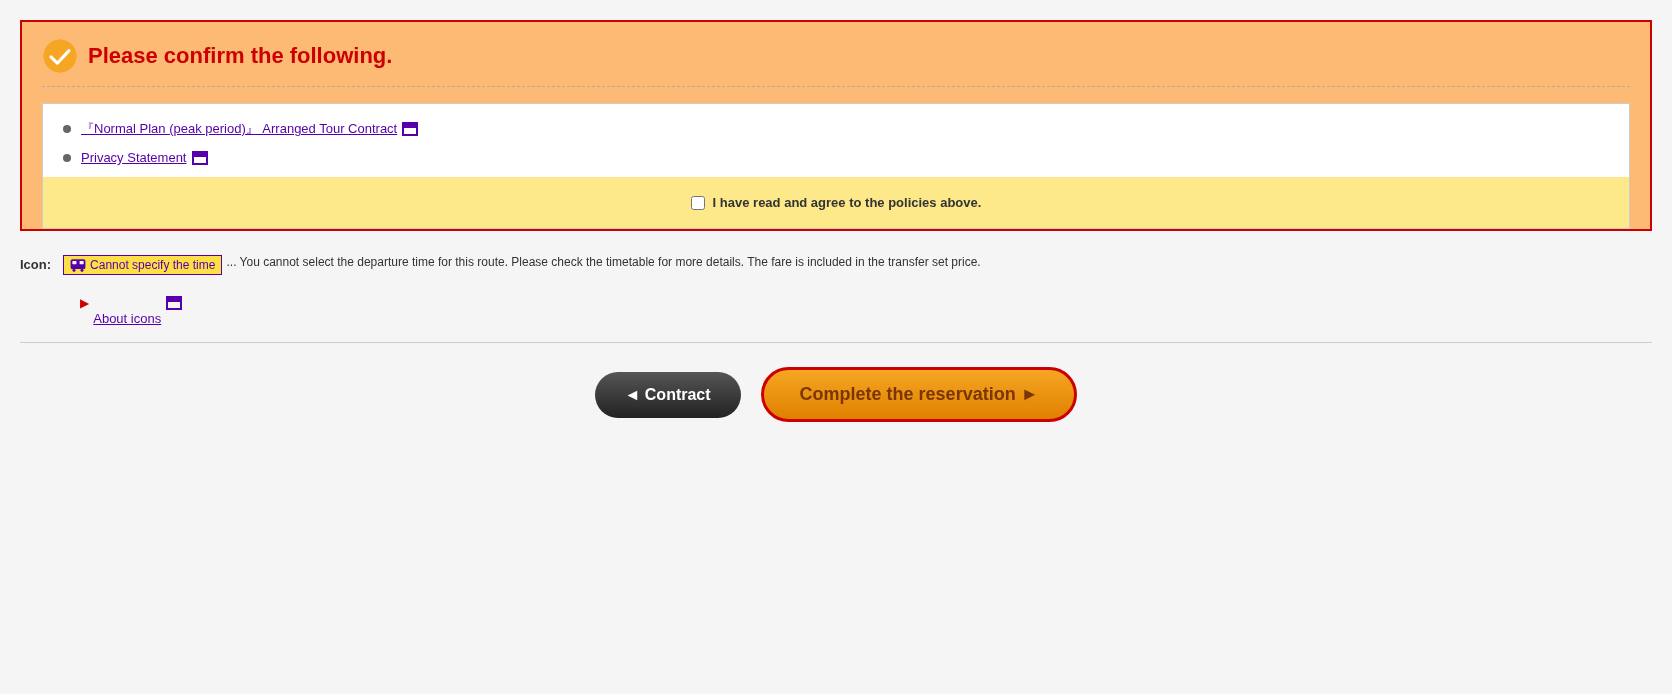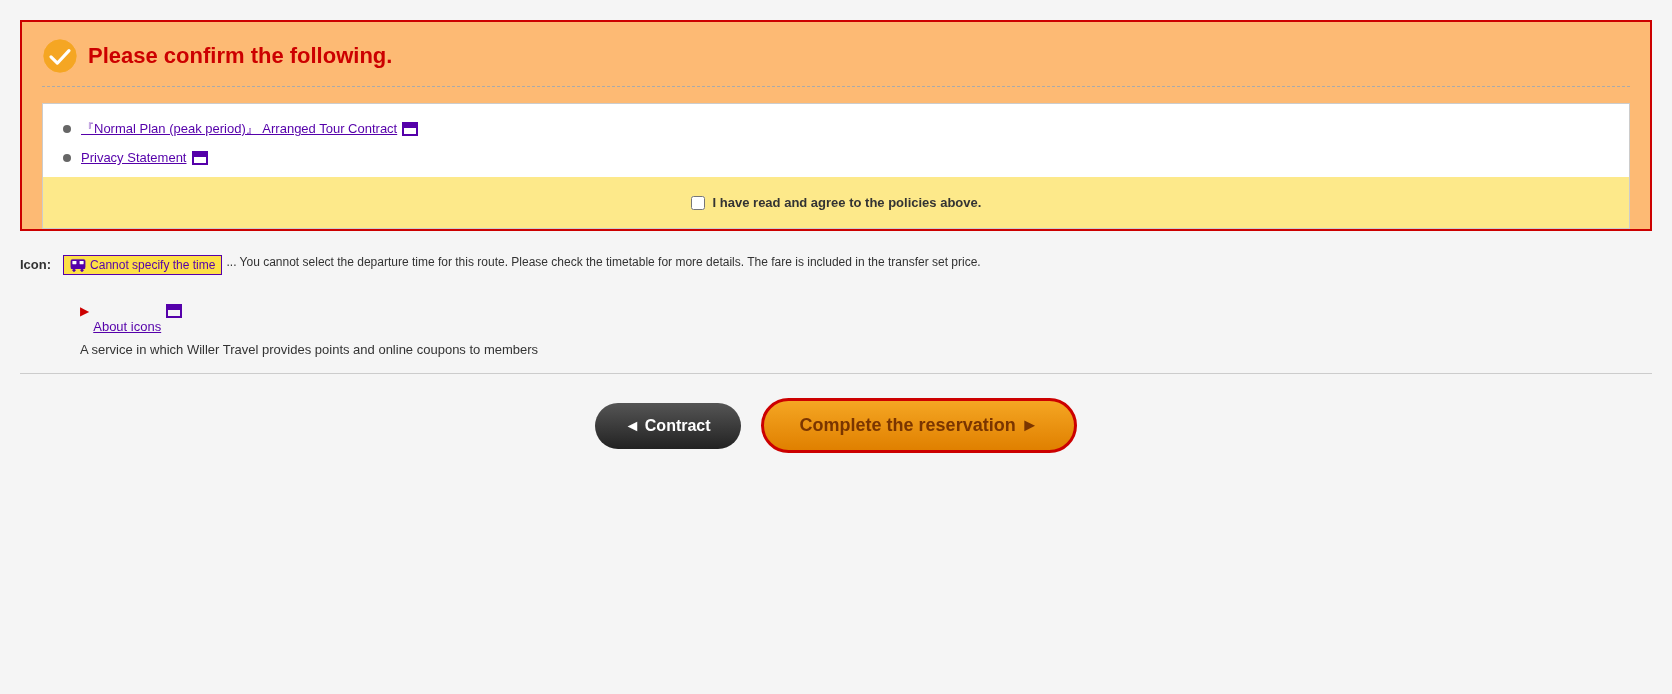--- a/index.html
+++ b/index.html
@@ -119,21 +119,21 @@
     }
 
     
     .icon-section {
       margin: 20px 0 16px 0;
     }
 
     .icon-row {
       display: flex;
       align-items: flex-start;
-      margin-bottom: 12px;
+      margin-bottom: 4px;
     }
 
     .icon-label {
       font-size: 13px;
       font-weight: bold;
       margin-right: 12px;
       white-space: nowrap;
       padding-top: 2px;
     }
 
@@ -285,21 +285,20 @@
     </span>
     <span class="icon-description">... You cannot select the departure time for this route. Please check the timetable for more details. The fare is included in the transfer set price.</span>
   </div>
 
   <div class="about-icons-row">
     <span class="arrow-right">▶</span>
     <a class="about-icons-link">About icons</a>
     <span class="window-icon" style="margin-left:5px;"></span>
   </div>
 
-  <div class="service-info">A service in which Willer Travel provides points and online coupons to members</div>
 </div>
 
 <hr class="divider-line">
 
 <div class="button-row">
   <button class="prev-button">◄ Contract</button>
   <button class="complete-button">Complete the reservation ►</button>
 </div>
 
 </body></html>

